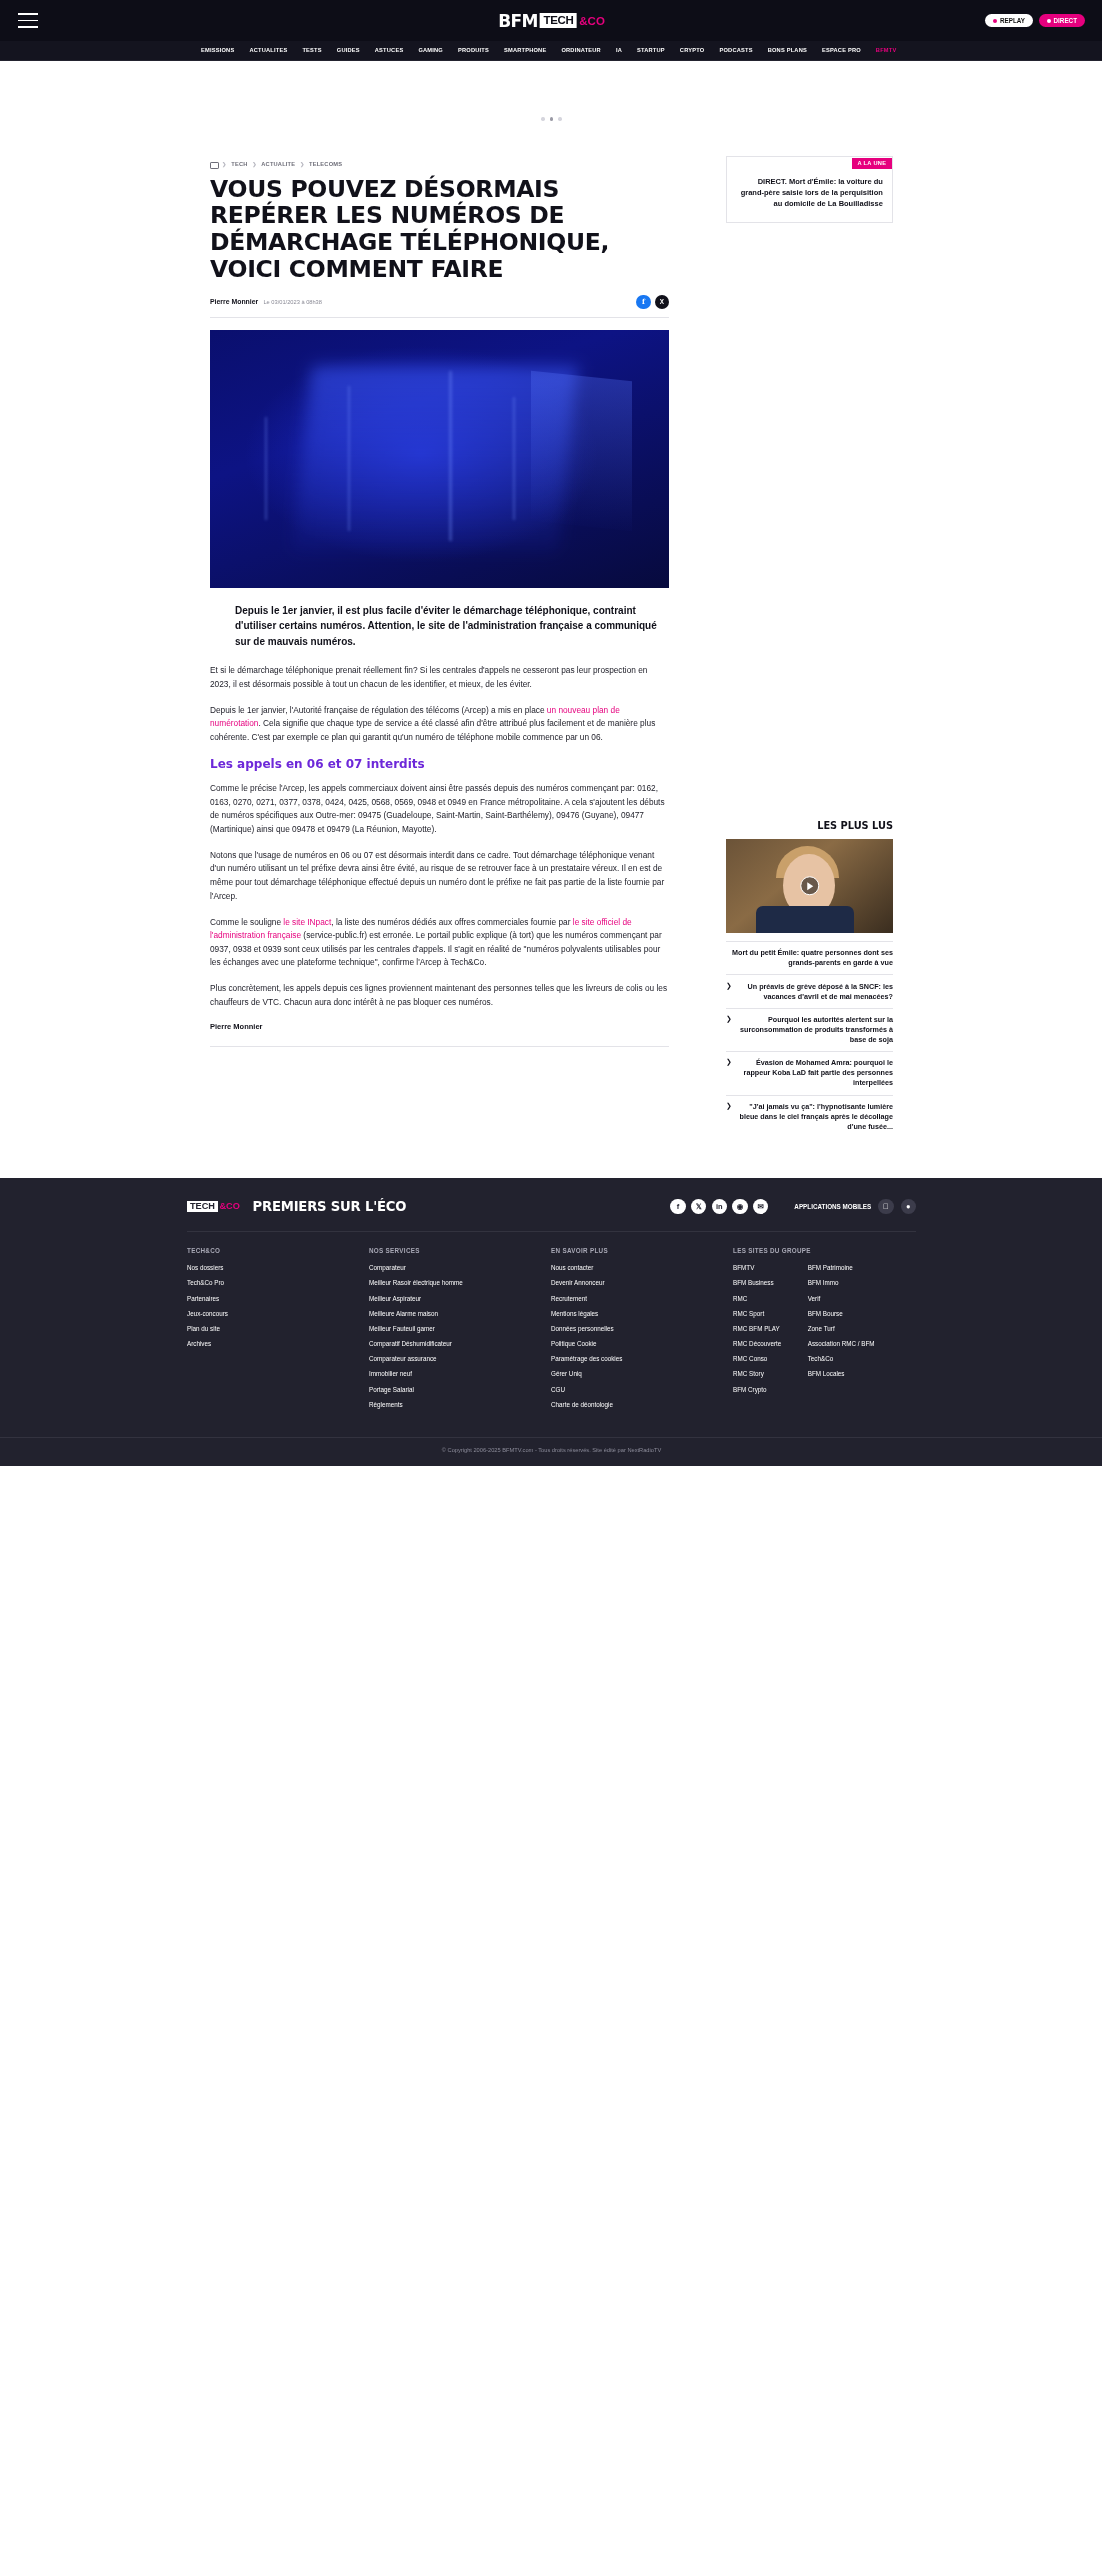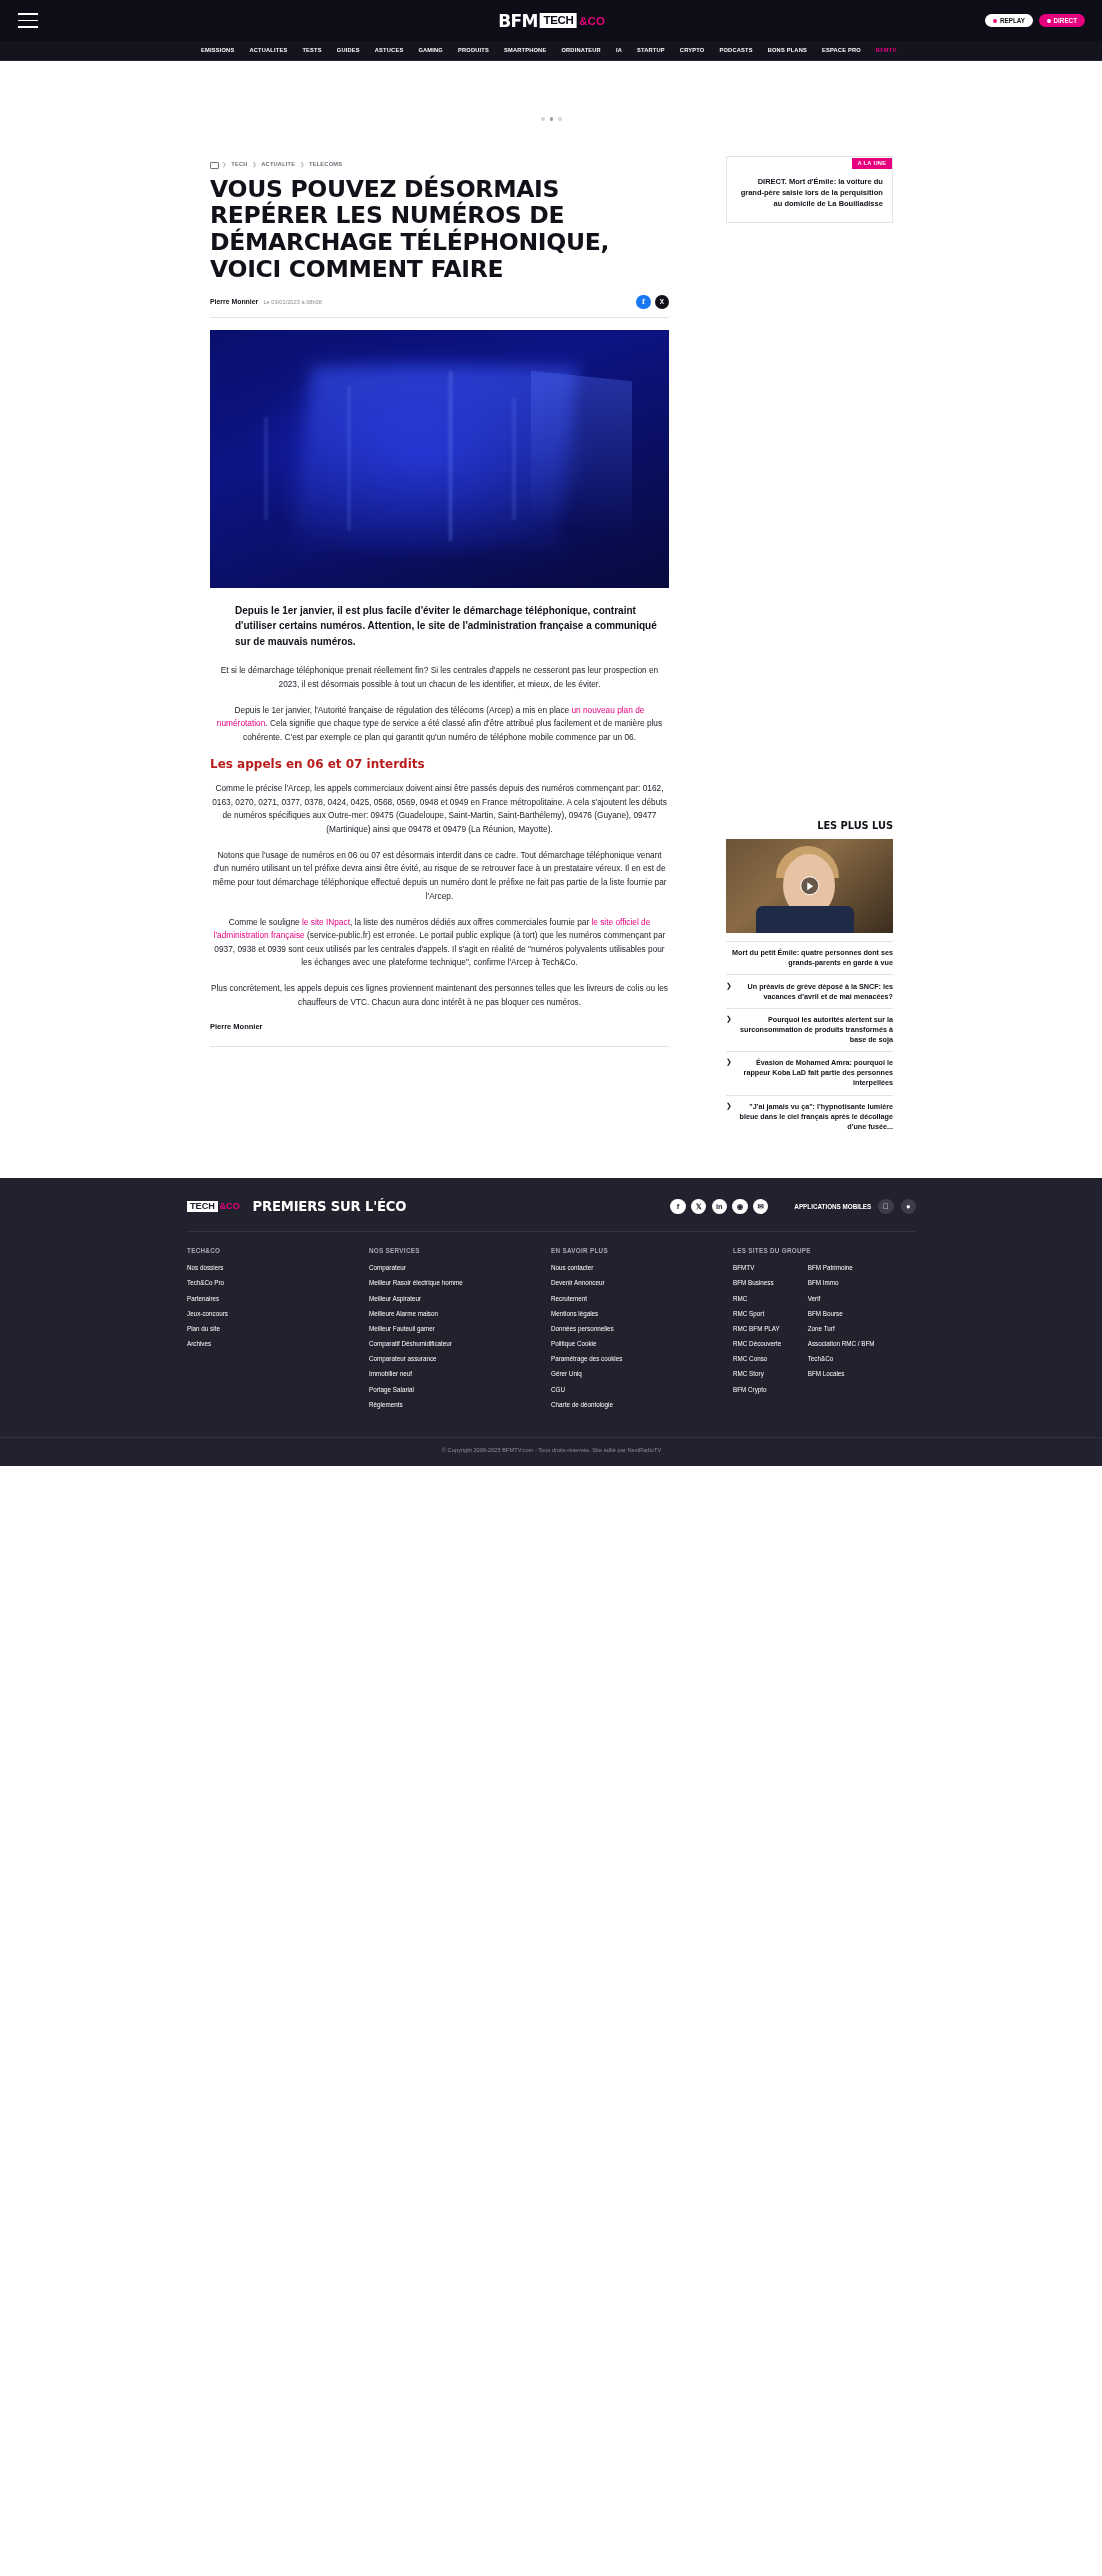--- a/index.html
+++ b/index.html
@@ -178,27 +178,26 @@
     font-weight: 700;
     color: #11111a;
     margin-bottom: 15px;
     margin-left: 25px;
   }
   .body p {
     font-size: 8.3px;
     line-height: 1.63;
     color: #22222c;
     margin-bottom: 12.6px;
-    text-align: center;
   }
   .body a { color: #e6007e; text-decoration: none; }
   h2.sub {
     font-family: "DejaVu Sans", sans-serif;
     font-size: 12px; font-weight: 800;
-    color: #b91c1c;
+    color: #6d28d9;
     margin: 2.3px 0 11.5px 0;
   }
 
   .related {
     border-left: 2.3px solid #e6007e;
     padding: 2.3px 0 2.3px 9.2px;
     margin: 3.4px 0 15px 0;
   }
   .related .lbl {
     font-size: 5.7px; font-weight: 700; color: #8a8a95;

